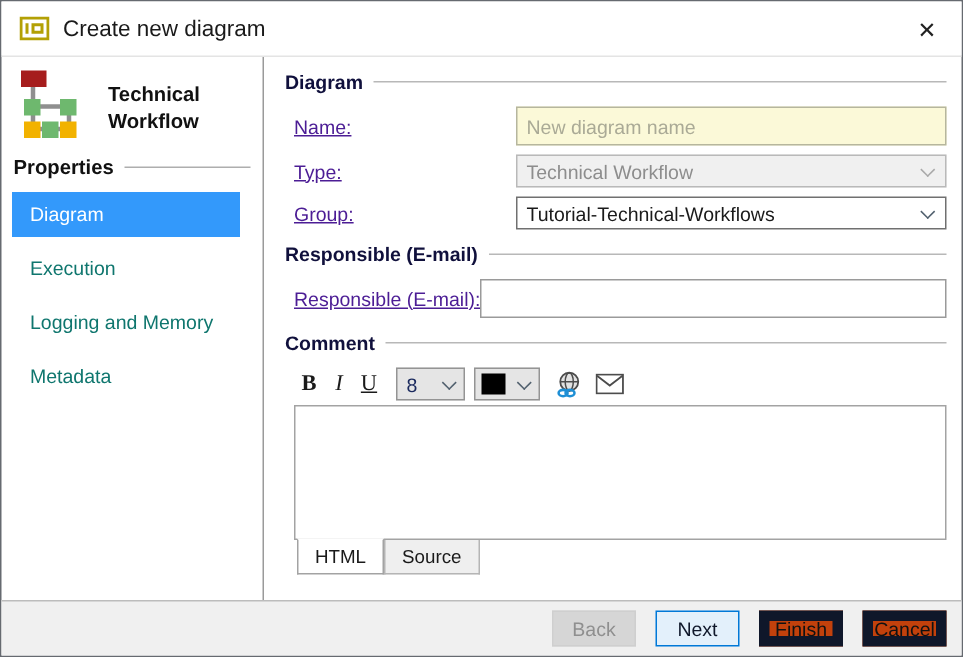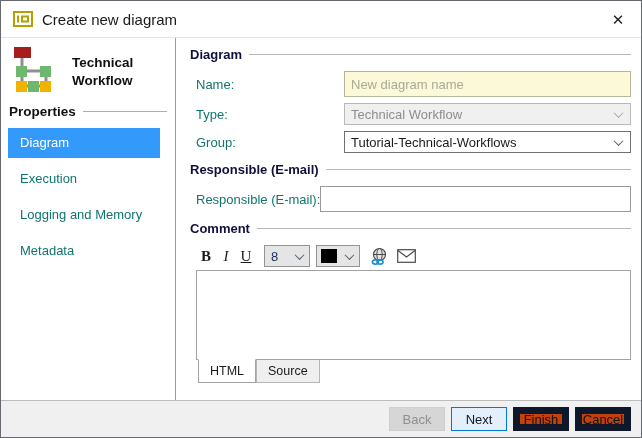--- a/index.html
+++ b/index.html
@@ -32,21 +32,21 @@
   .nav-item { height:30px; line-height:30px; padding-left:12px; font-size:13px; color:#0f766e;
               margin:0 7px 6px 0; cursor:default; }
   .nav-item.selected { background:#3399fb; color:#ffffff; }
 
   
   .content { flex:1 1 auto; display:flex; flex-direction:column; padding:6px 10px 20px 14px; min-width:0; }
   .group-header { display:flex; align-items:center; font-weight:bold; font-size:13px;
                   color:#10103c; margin:3px 0 9px 0; }
   .group-header::after { content:""; flex:1; height:1px; background:#b8b8b8; margin-left:7px; }
   .row { display:flex; align-items:center; margin:0 0 6px 0; padding-left:6px; }
-  .row .lbl { width:148px; flex:0 0 auto; font-size:13px; color:#0f766e; }
+  .row .lbl { width:148px; flex:0 0 auto; font-size:13px; color:#4c1d95;text-decoration:underline; }
   .row .lbl.auto { width:auto; white-space:nowrap; }
   .field { height:22px; flex:1 1 auto; min-width:0; font-family:"Liberation Sans",sans-serif; }
 
   input.text { border:1px solid #9a9a9a; background:#fff; padding:12px 6px; font-size:13px; color:#222; outline:none; }
   input.text.yellow { background:#fbf9d8; border-color:#b6b69e; }
   input.text.yellow::placeholder { color:#aaaa96; }
 
   .select { display:flex; align-items:center; justify-content:space-between;
             padding:0 8px 0 6px; font-size:13px; border:1px solid #707070; background:#fff; color:#1a1a1a; }
   .select.disabled { background:#f0f0f0; border-color:#b9b9b9; color:#8d8d8d; }
@@ -74,21 +74,21 @@
 
   .editor-box { flex:1 1 auto; background:#fff; border:1px solid #a3a3a3; min-height:90px; }
   .tabs { display:flex; padding-left:2px; height:23px; flex:0 0 auto; }
   .tab { font-size:12.5px; color:#1a1a1a; padding:0 11px; display:flex; align-items:center; cursor:default; }
   .tab.active { background:#fff; border:1px solid #a3a3a3; border-top:1px solid #fff; margin-top:-1px; }
   .tab.inactive { background:#efefef; border:1px solid #b5b5b5; border-top:none; margin-right:1px; }
 
   
   .footer { height:37px; flex:0 0 auto; background:#f0f0f0; border-top:1px solid #bcbcbc;
             display:flex; align-items:center; justify-content:flex-end; padding:0 10px; }
-  .btn { min-width:56px; height:24px; margin-left:6px; font-size:13px;
+  .btn { min-width:56px; height:24px; margin-left:13px; font-size:13px;
          display:flex; align-items:center; justify-content:center; cursor:default; }
   .btn.disabled { background:#d6d6d6; border:1px solid #cfcfcf; color:#8f8f8f; }
   .btn.focused  { background:#e3f0fb; border:1px solid #0078d7; color:#0f172a; }
   .btn.normal   { background:#c2410c; border:7px solid #0f172a; color:#111; }
 </style>
 </head>
 <body>
 
 <div class="dialog">
 

